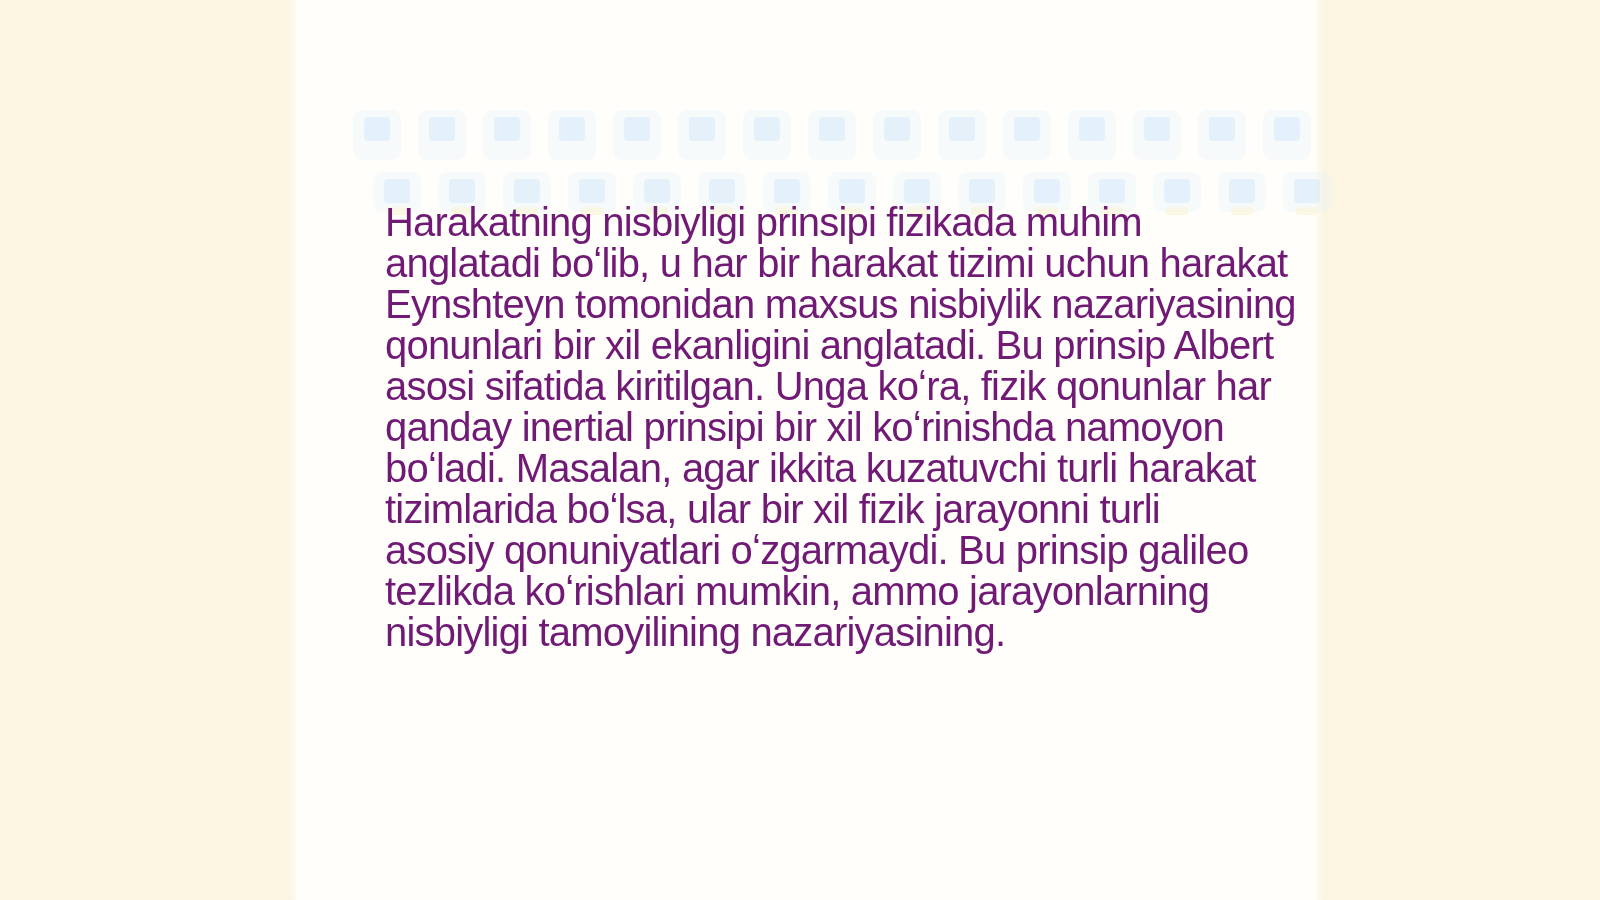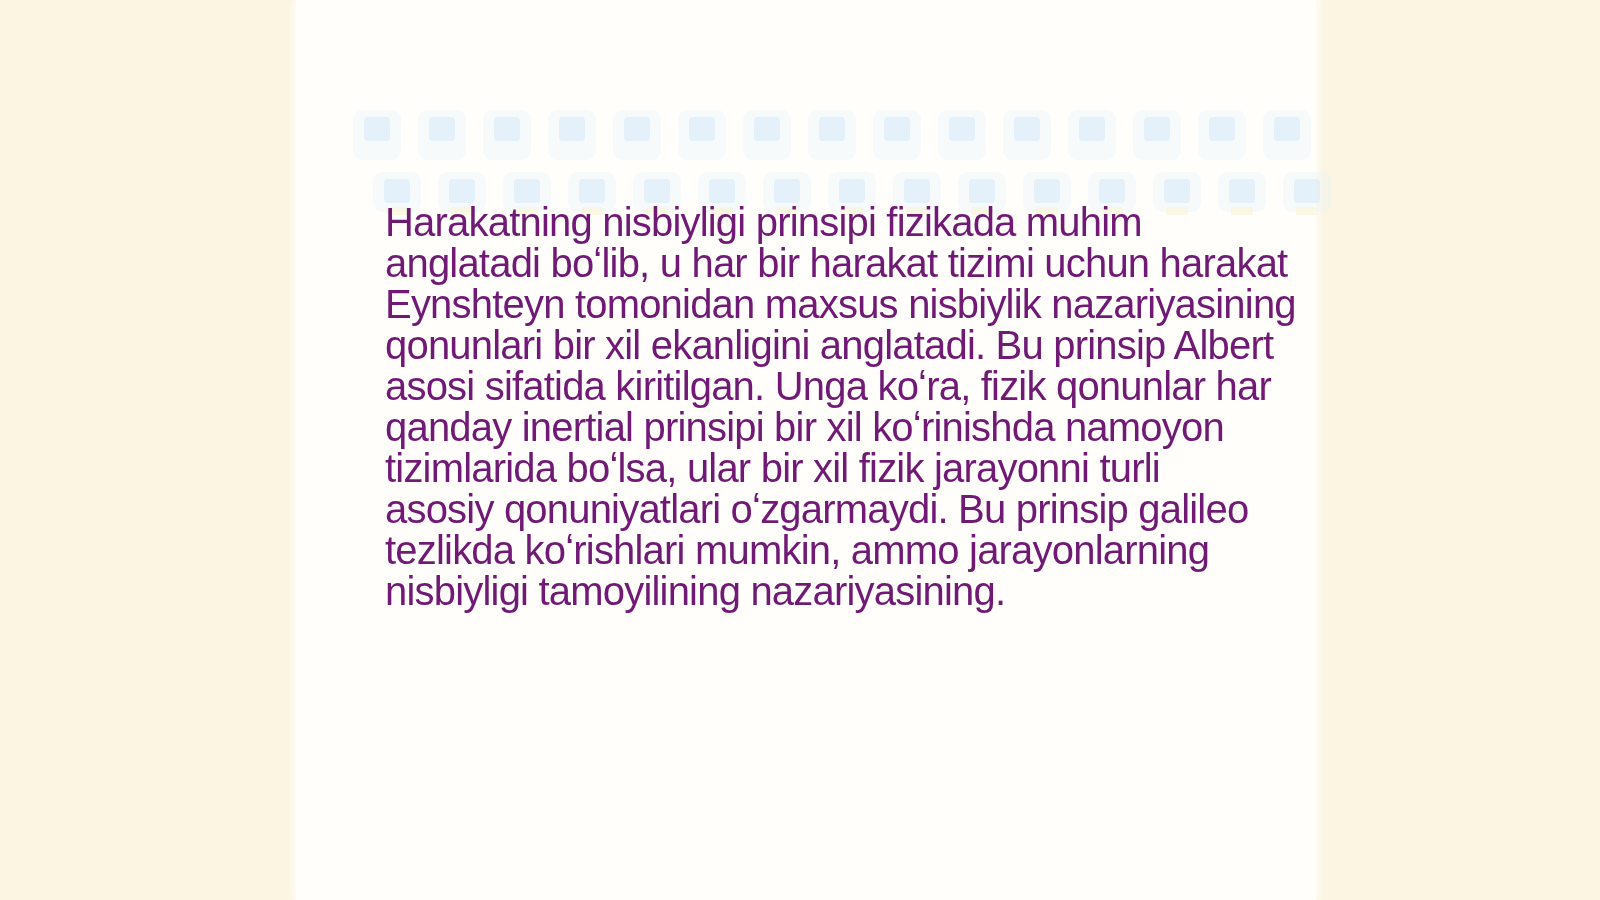--- a/index.html
+++ b/index.html
@@ -178,19 +178,20 @@
       </span>
     </div>
 
   <div class="paragraph">
       <div class="line">Harakatning nisbiyligi prinsipi fizikada muhim</div>
       <div class="line">anglatadi boʻlib, u har bir harakat tizimi uchun harakat</div>
       <div class="line">Eynshteyn tomonidan maxsus nisbiylik nazariyasining</div>
       <div class="line">qonunlari bir xil ekanligini anglatadi. Bu prinsip Albert</div>
       <div class="line">asosi sifatida kiritilgan. Unga koʻra, fizik qonunlar har</div>
       <div class="line">qanday inertial prinsipi bir xil koʻrinishda namoyon</div>
+      <div class="line">boʻladi. Masalan, agar ikkita kuzatuvchi turli harakat</div>
       <div class="line">tizimlarida boʻlsa, ular bir xil fizik jarayonni turli</div>
       <div class="line">asosiy qonuniyatlari oʻzgarmaydi. Bu prinsip galileo</div>
       <div class="line">tezlikda koʻrishlari mumkin, ammo jarayonlarning</div>
       <div class="line">nisbiyligi tamoyilining nazariyasining.</div>
     </div>
 
 </div>
 
 </body></html>

